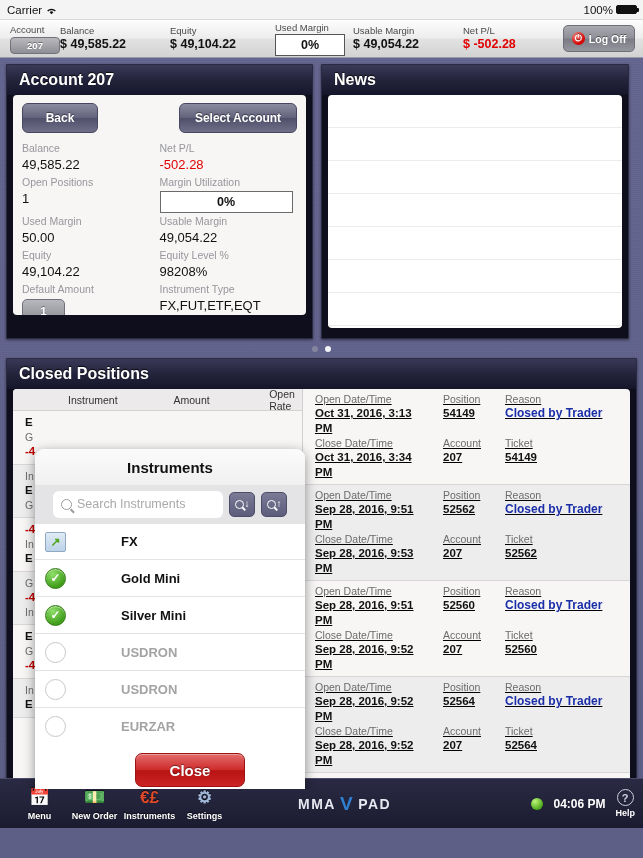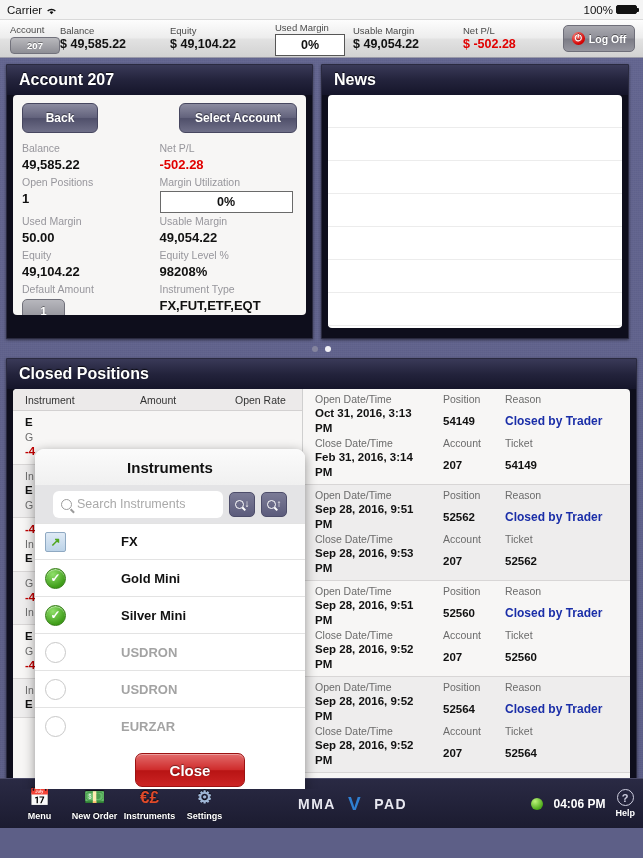--- a/index.html
+++ b/index.html
@@ -124,21 +124,21 @@
     color: #fff; font-size: 12px; font-weight: bold;
     padding: 7px 0; text-align: center;
     text-shadow: 0 -1px 1px rgba(0,0,0,.5);
   }
   .acct-btn-row { display: flex; justify-content: space-between; margin-bottom: 7px; }
   .acct-btn-row .btn-gray.back { width: 76px; }
   .acct-btn-row .btn-gray.sel { width: 118px; }
 
   .acct-grid { display: grid; grid-template-columns: 1fr 1fr; }
   .fld-label { font-size: 10.5px; color: #97969c; line-height: 16px; }
-  .fld-value { font-size: 13px; font-weight: bold; color: #111; line-height: 18px; }
+  .fld-value { font-size: 13px; font-weight: normal; color: #111; line-height: 18px; }
   .fld-value.red { color: #e10000; }
   .margin-box {
     background: #fff; border: 1px solid #6a6a6a;
     width: 133px; padding: 3px 0; text-align: center;
     font-size: 12.5px; font-weight: bold; color: #111;
     margin-top: 1px;
   }
   .amt-chip {
     background: linear-gradient(to bottom, #b7b7bd, #8b8b93);
     border: 1px solid #70707a; border-radius: 5px;
@@ -160,26 +160,26 @@
   .cp-inner { height: 400px; background: #f7f6f5; display: flex; position: relative; }
 
   .cp-left { width: 289px; flex: none; }
   .cp-right { flex: 1; border-left: 1px solid #cfcfcf; }
 
   .cp-head {
     height: 22px; display: flex; align-items: center;
     font-size: 10.5px; color: #333;
     background: #eceaea; border-bottom: 1px solid #d3d1d1;
   }
-  .cp-head span { padding-left: 12px; }
+  .cp-head span { padding-left: 12px; margin-left: 43px; }
   .col-a { width: 115px; } .col-b { width: 95px; } .col-c { width: 79px; }
 
   .cp-rowgrp { border-bottom: 1px solid #d8d6d6; padding: 3px 0 4px; }
   .cp-rowgrp.alt { background: #eeeded; }
-  .cp-sub { display: flex; align-items: center; }
+  .cp-sub { display: flex; align-items: flex-start; text-decoration: underline; }
   .cp-cell { padding-left: 12px; font-size: 10.5px; color: #6b6b6b; line-height: 14px; }
   .cp-cell.v { font-size: 11.5px; font-weight: bold; color: #111; line-height: 15px; }
   .cp-cell.blue { color: #1a2ea8; font-size: 12px; font-weight: bold; }
   .rc-a { width: 128px; } .rc-b { width: 62px; } .rc-c { width: 110px; }
 
   .leftrow { padding: 4px 0 5px; border-bottom: 1px solid #d8d6d6; }
   .leftrow.alt { background: #eeeded; }
   .lr-line { display: flex; }
   .lr-cell { padding-left: 12px; font-size: 10.5px; color: #6b6b6b; line-height: 14px; }
   .lr-cell.v { font-size: 11.5px; font-weight: bold; color: #111; line-height: 15px; }
@@ -290,21 +290,21 @@
   }
   .tb-btn {
     width: 55px; display: flex; flex-direction: column;
     align-items: center; justify-content: center; gap: 2px;
     color: #fff; font-size: 9px; font-weight: bold;
     text-shadow: 0 -1px 1px rgba(0,0,0,.7);
   }
   .tb-ico { height: 22px; display: flex; align-items: center; justify-content: center; font-size: 17px; }
   .tb-brand {
     margin-left: 66px;
-    display: flex; align-items: center; gap: 12px;
+    display: flex; align-items: center; gap: 4px;
     color: #e8e8f0; font-size: 14px; font-weight: bold;
     letter-spacing: 1.5px;
   }
   .brand-v {
     color: #2f7fd1; font-size: 19px; line-height: 14px;
     font-weight: bold; position: relative;
   }
   .tb-right {
     margin-left: auto; display: flex; align-items: center;
     gap: 10px; padding-right: 8px;
@@ -544,21 +544,21 @@
             <span class="cp-cell v rc-a">Oct 31, 2016, 3:13 PM</span>
             <span class="cp-cell v rc-b">54149</span>
             <span class="cp-cell blue rc-c">Closed by Trader</span>
           </div>
           <div class="cp-sub">
             <span class="cp-cell rc-a">Close Date/Time</span>
             <span class="cp-cell rc-b">Account</span>
             <span class="cp-cell rc-c">Ticket</span>
           </div>
           <div class="cp-sub">
-            <span class="cp-cell v rc-a">Feb 31, 2016, 3:14 PM</span>
+            <span class="cp-cell v rc-a">Oct 31, 2016, 3:34 PM</span>
             <span class="cp-cell v rc-b">207</span>
             <span class="cp-cell v rc-c">54149</span>
           </div>
         </div>
 
         <div class="cp-rowgrp alt">
           <div class="cp-sub">
             <span class="cp-cell rc-a">Open Date/Time</span>
             <span class="cp-cell rc-b">Position</span>
             <span class="cp-cell rc-c">Reason</span>

